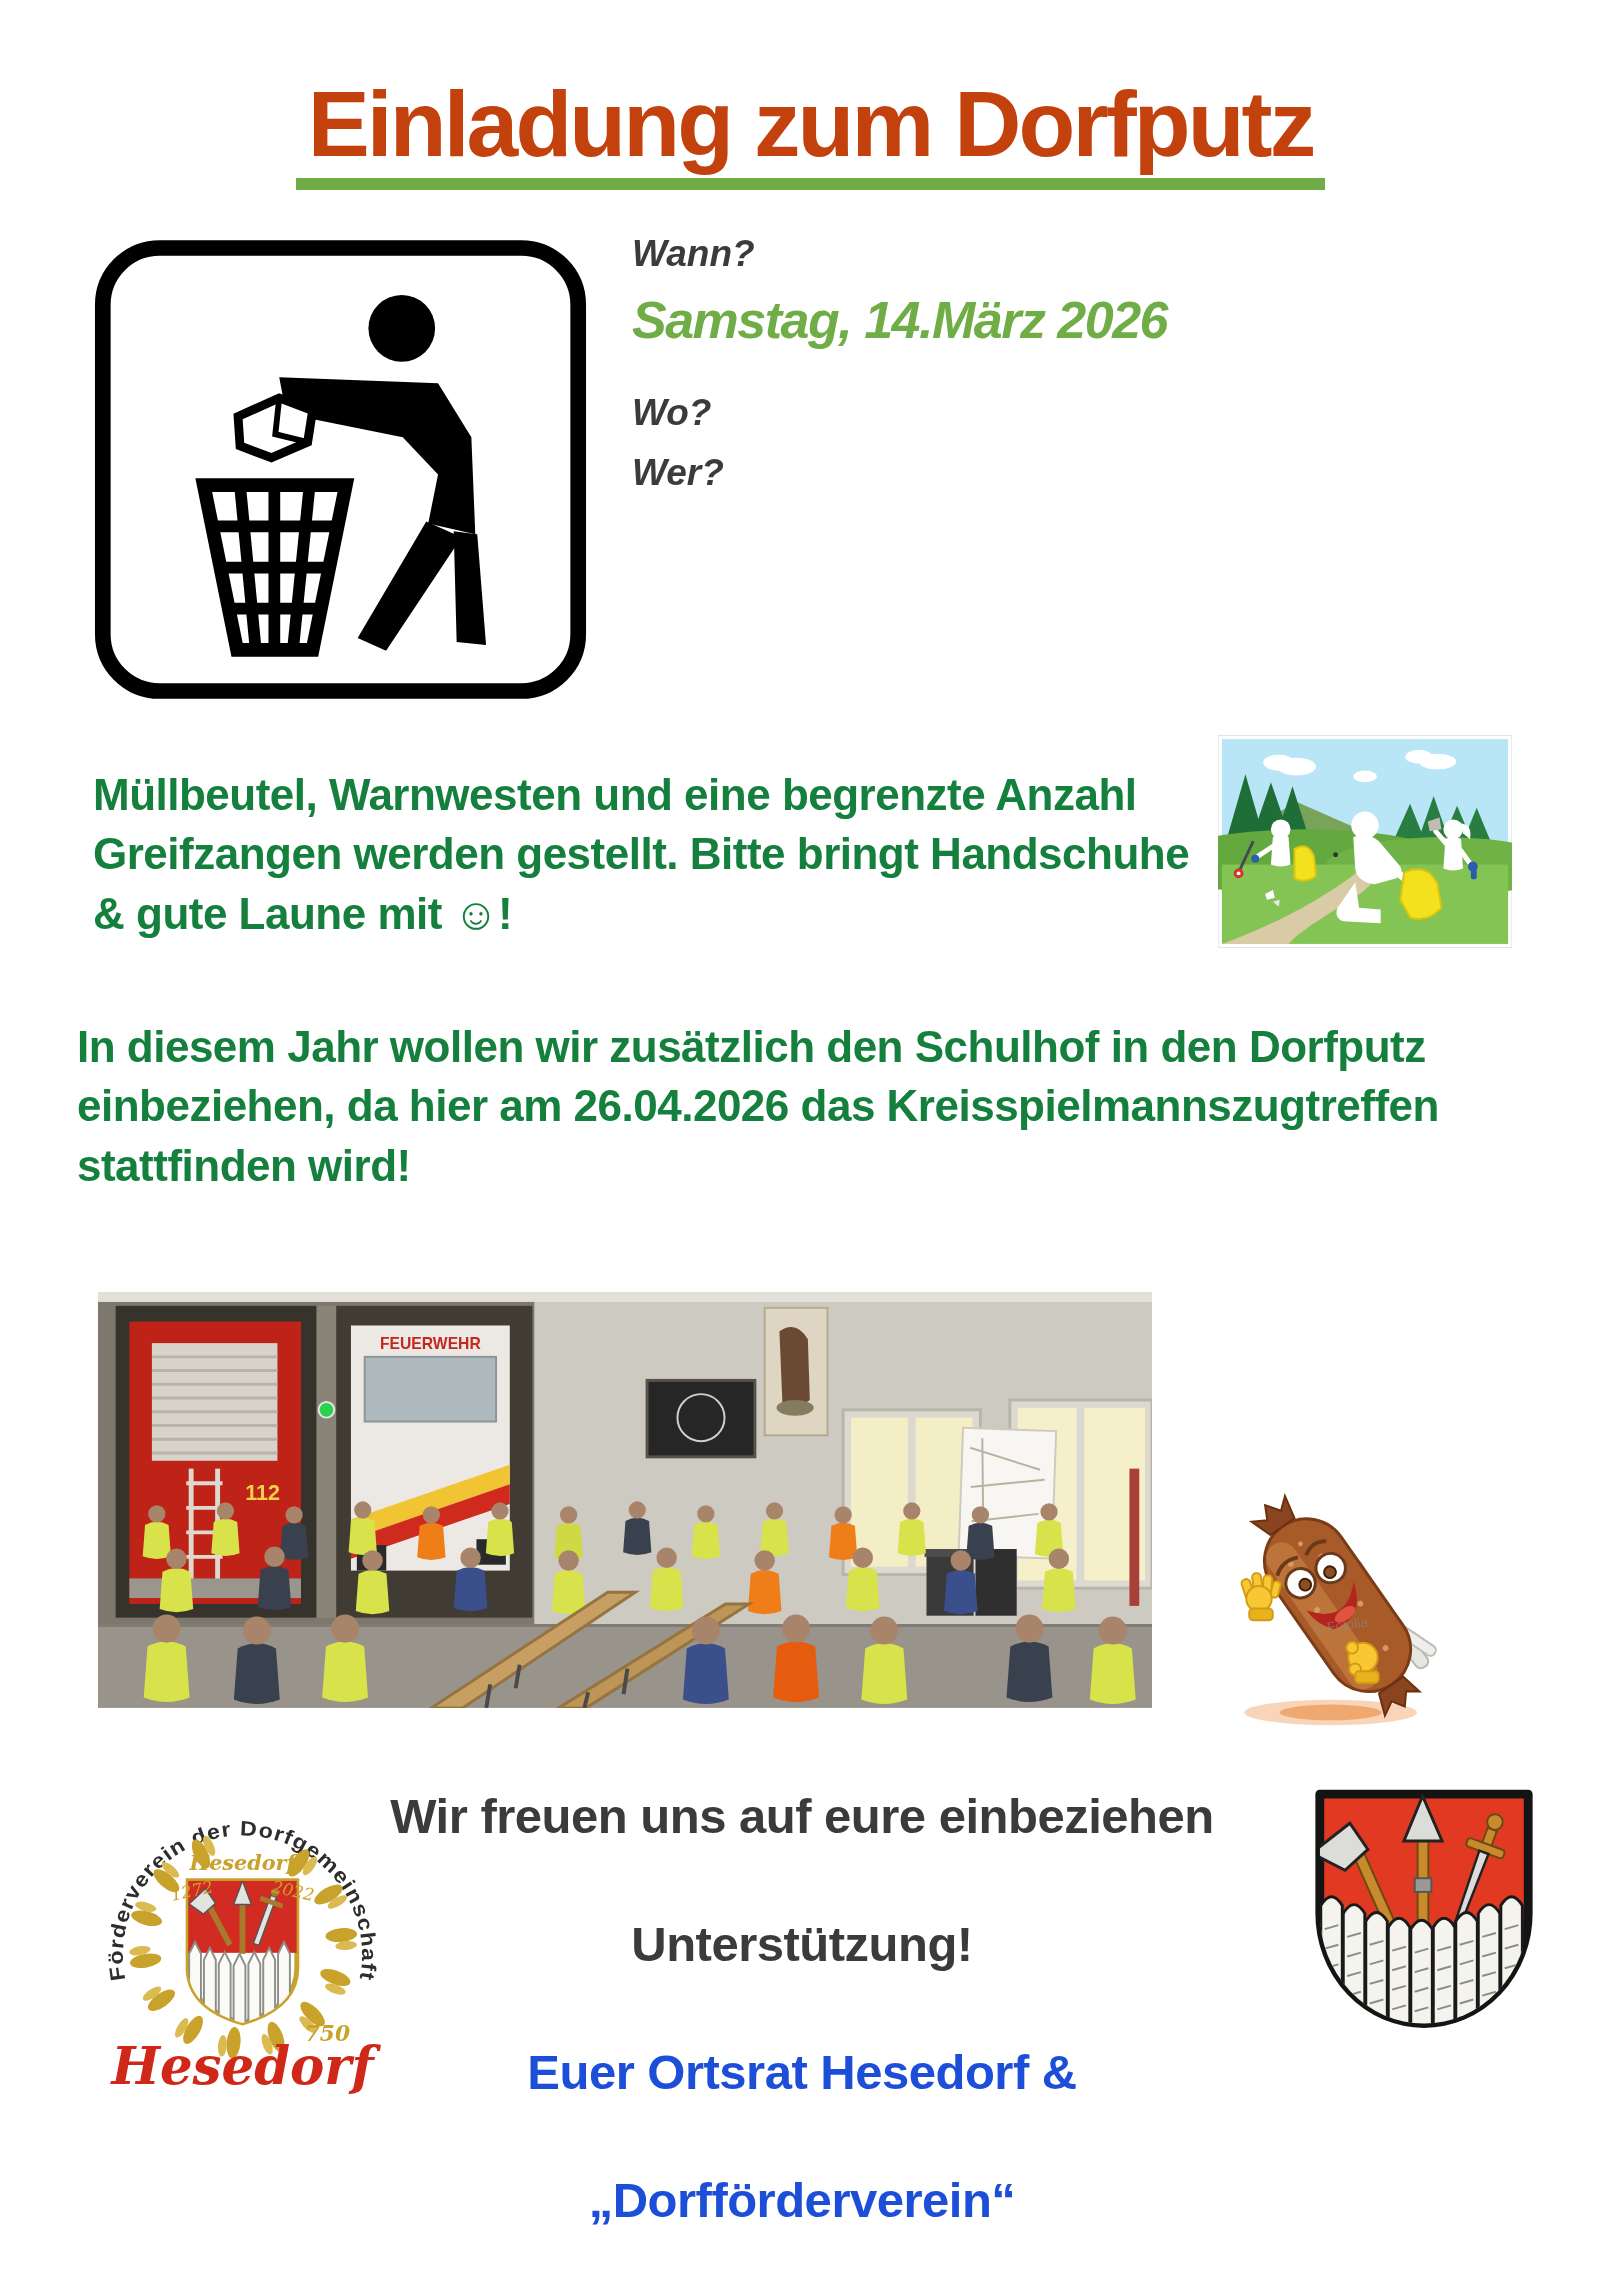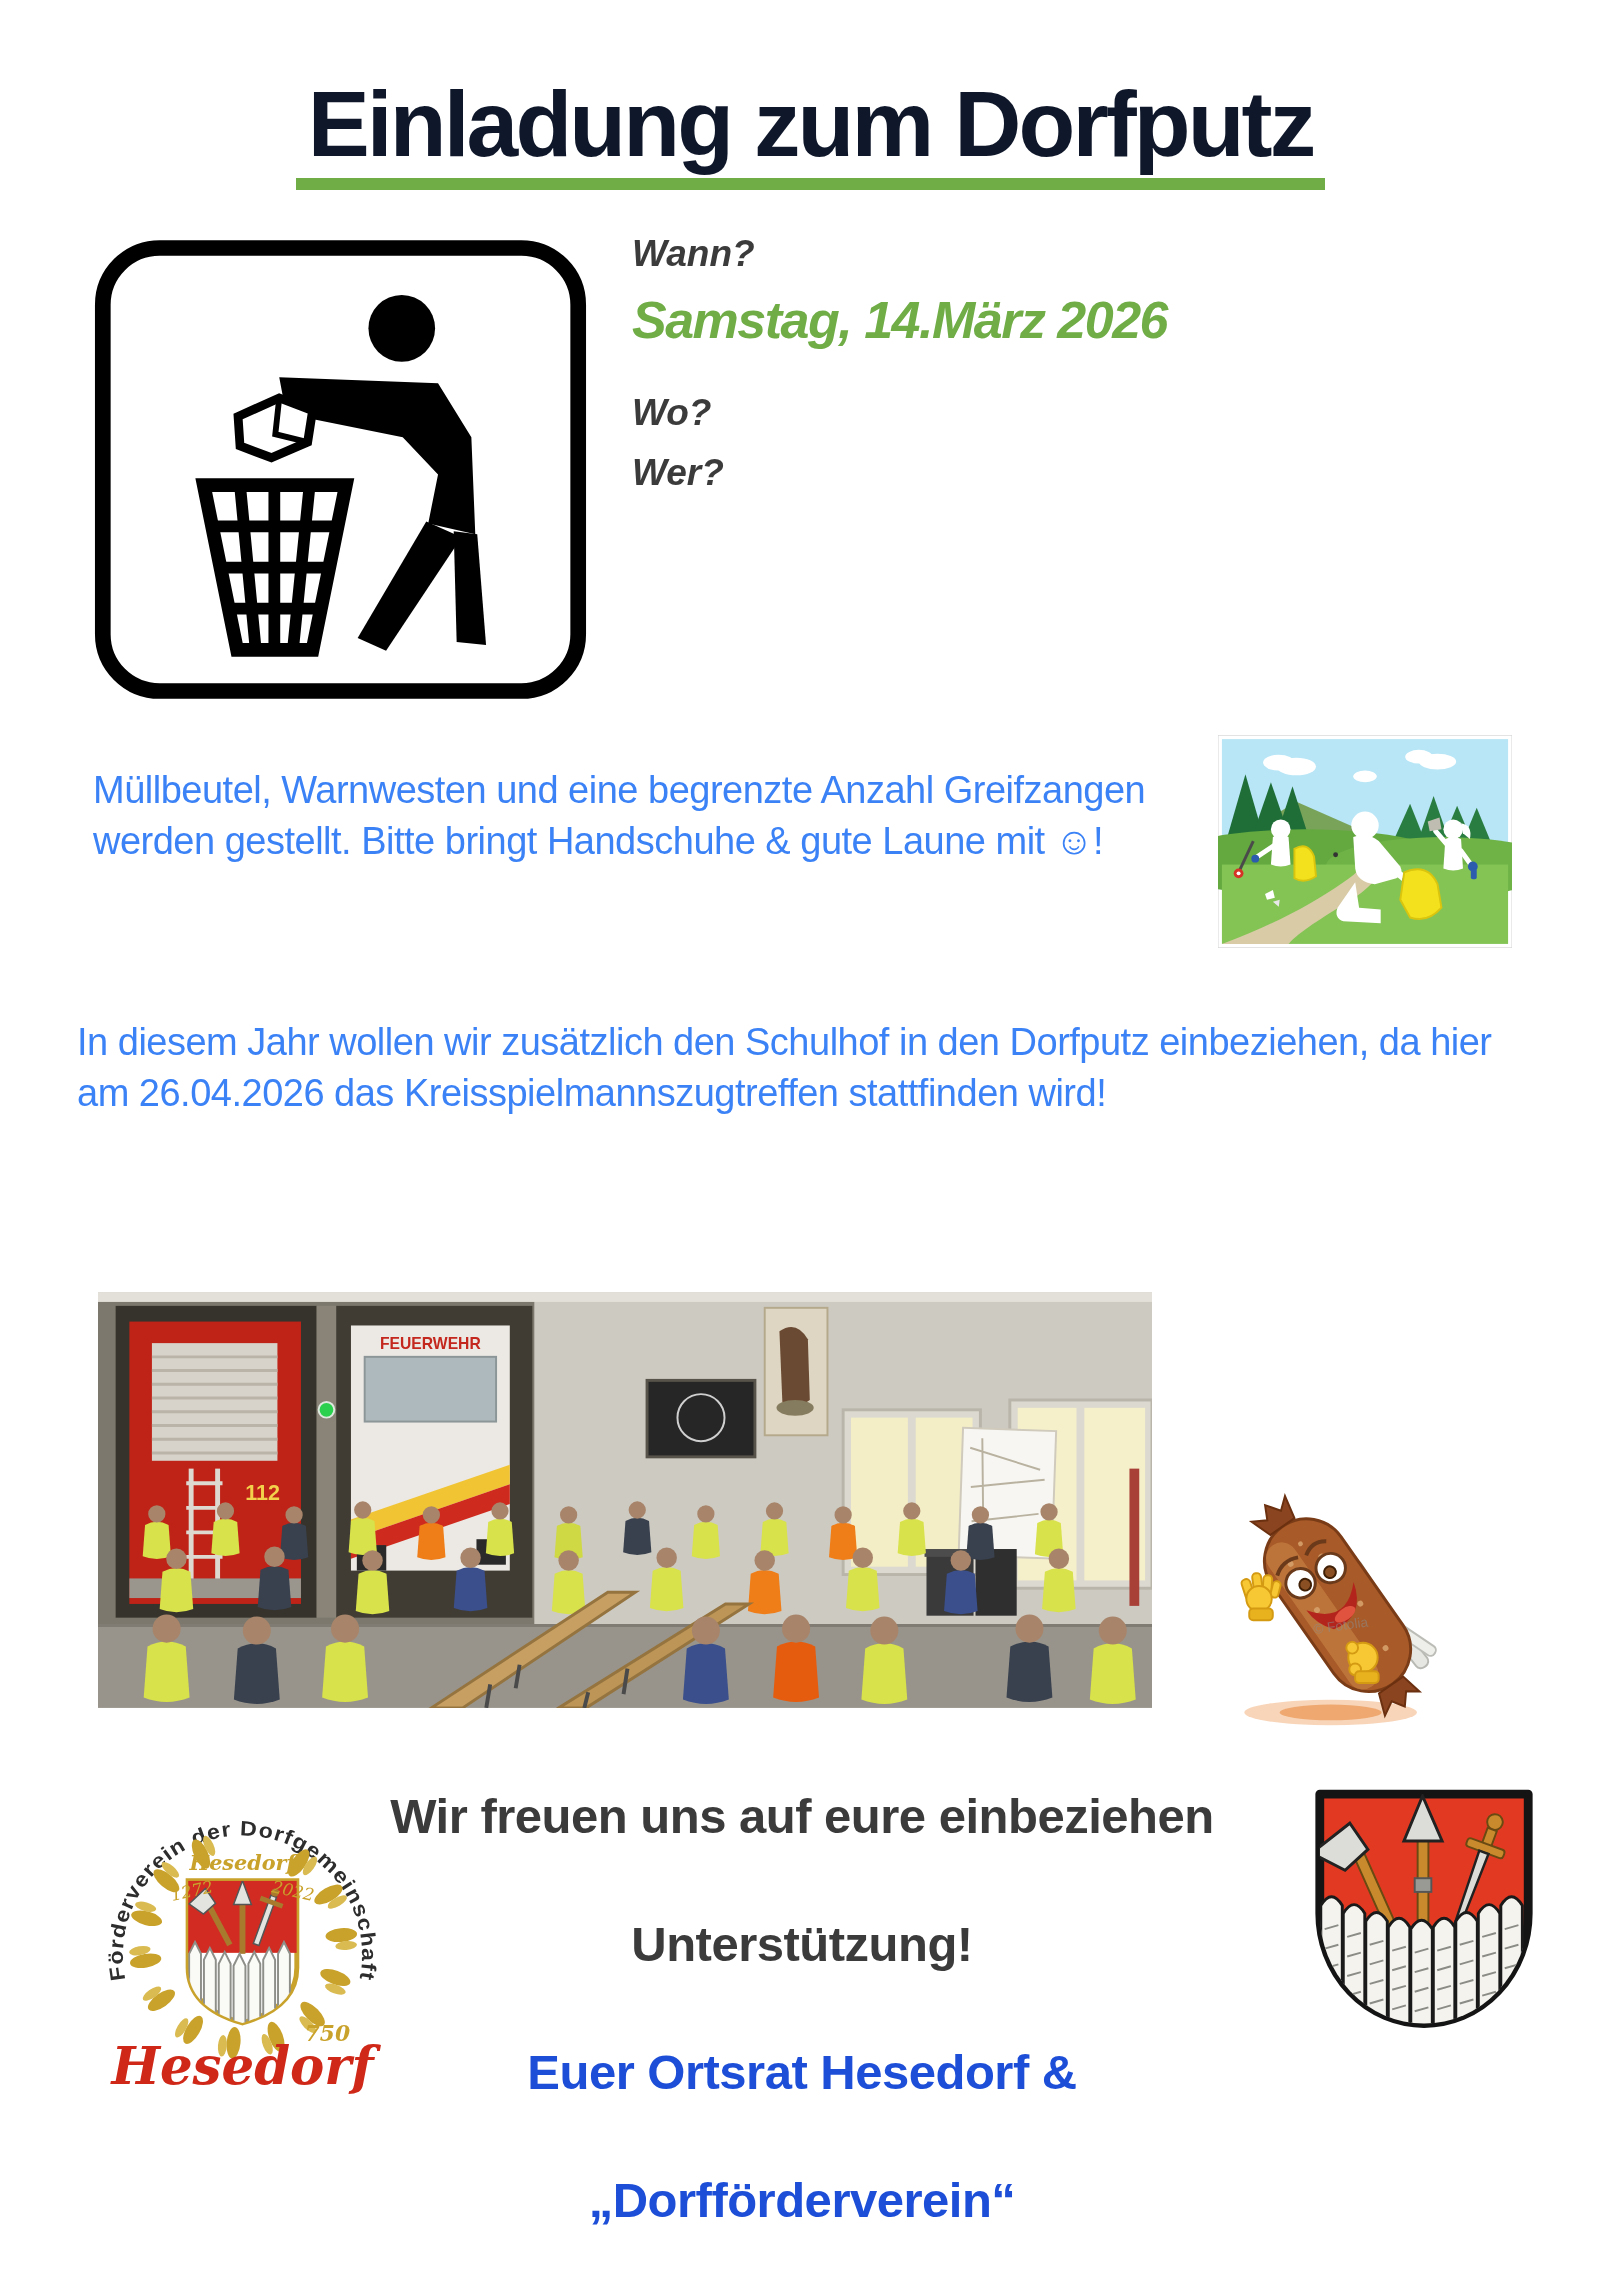--- a/index.html
+++ b/index.html
@@ -1,30 +1,30 @@
 <!DOCTYPE html>
 <html><head>
 <meta charset="utf-8">
 <style>
   html,body{margin:0;padding:0;background:#888;}
   .page{position:relative;width:1621px;height:2293px;background:#ffffff;overflow:hidden;
         font-family:"Liberation Sans",sans-serif;margin:0 auto;}
   
   .title-wrap{position:absolute;top:76px;left:0;width:100%;text-align:center;}
-  .title{display:inline-block;font-size:93px;font-weight:bold;color:#0f172a;
+  .title{display:inline-block;font-size:93px;font-weight:bold;color:#c2410c;
          letter-spacing:-2.9px;border-bottom:12.7px solid #70ad47;padding:0 11.8px 3.9px;line-height:1.05;}
   
   .tidyman{position:absolute;left:93px;top:238px;width:495px;height:463px;}
   
   .info{position:absolute;left:632px;top:233px;width:887px;font-style:italic;}
   .info-label{font-size:37px;font-weight:bold;color:#3b3b3b;margin:0 0 17.6px;}
   .info-value{font-size:52px;font-weight:bold;color:#70ad47;letter-spacing:-1.5px;margin:0 0 45px;line-height:1.05;}
   .info-item:last-child .info-value{margin-bottom:0;}
   
-  .para{font-size:38px;font-weight:normal;color:#3b82f6;line-height:1.35;letter-spacing:-0.5px;}
+  .para{font-size:44px;font-weight:bold;color:#15803d;line-height:1.35;letter-spacing:-0.5px;}
   .para1{position:absolute;left:93px;top:765px;width:1122px;}
   .para2{position:absolute;left:77px;top:1017px;width:1446px;}
   .cleanup{position:absolute;left:1218px;top:735px;width:294px;height:213px;}
   
   .photo{position:absolute;left:98px;top:1292px;width:1054px;height:416px;}
   .aside{position:absolute;left:1157px;top:1294px;width:390px;text-align:center;
          font-size:44px;font-weight:bold;color:#3b3b3b;line-height:1.44;letter-spacing:-0.5px;}
   .mascot{position:absolute;left:1208px;top:1485px;width:257px;height:250px;}
   
   .club-logo{position:absolute;left:94px;top:1774px;width:292px;height:331px;}

